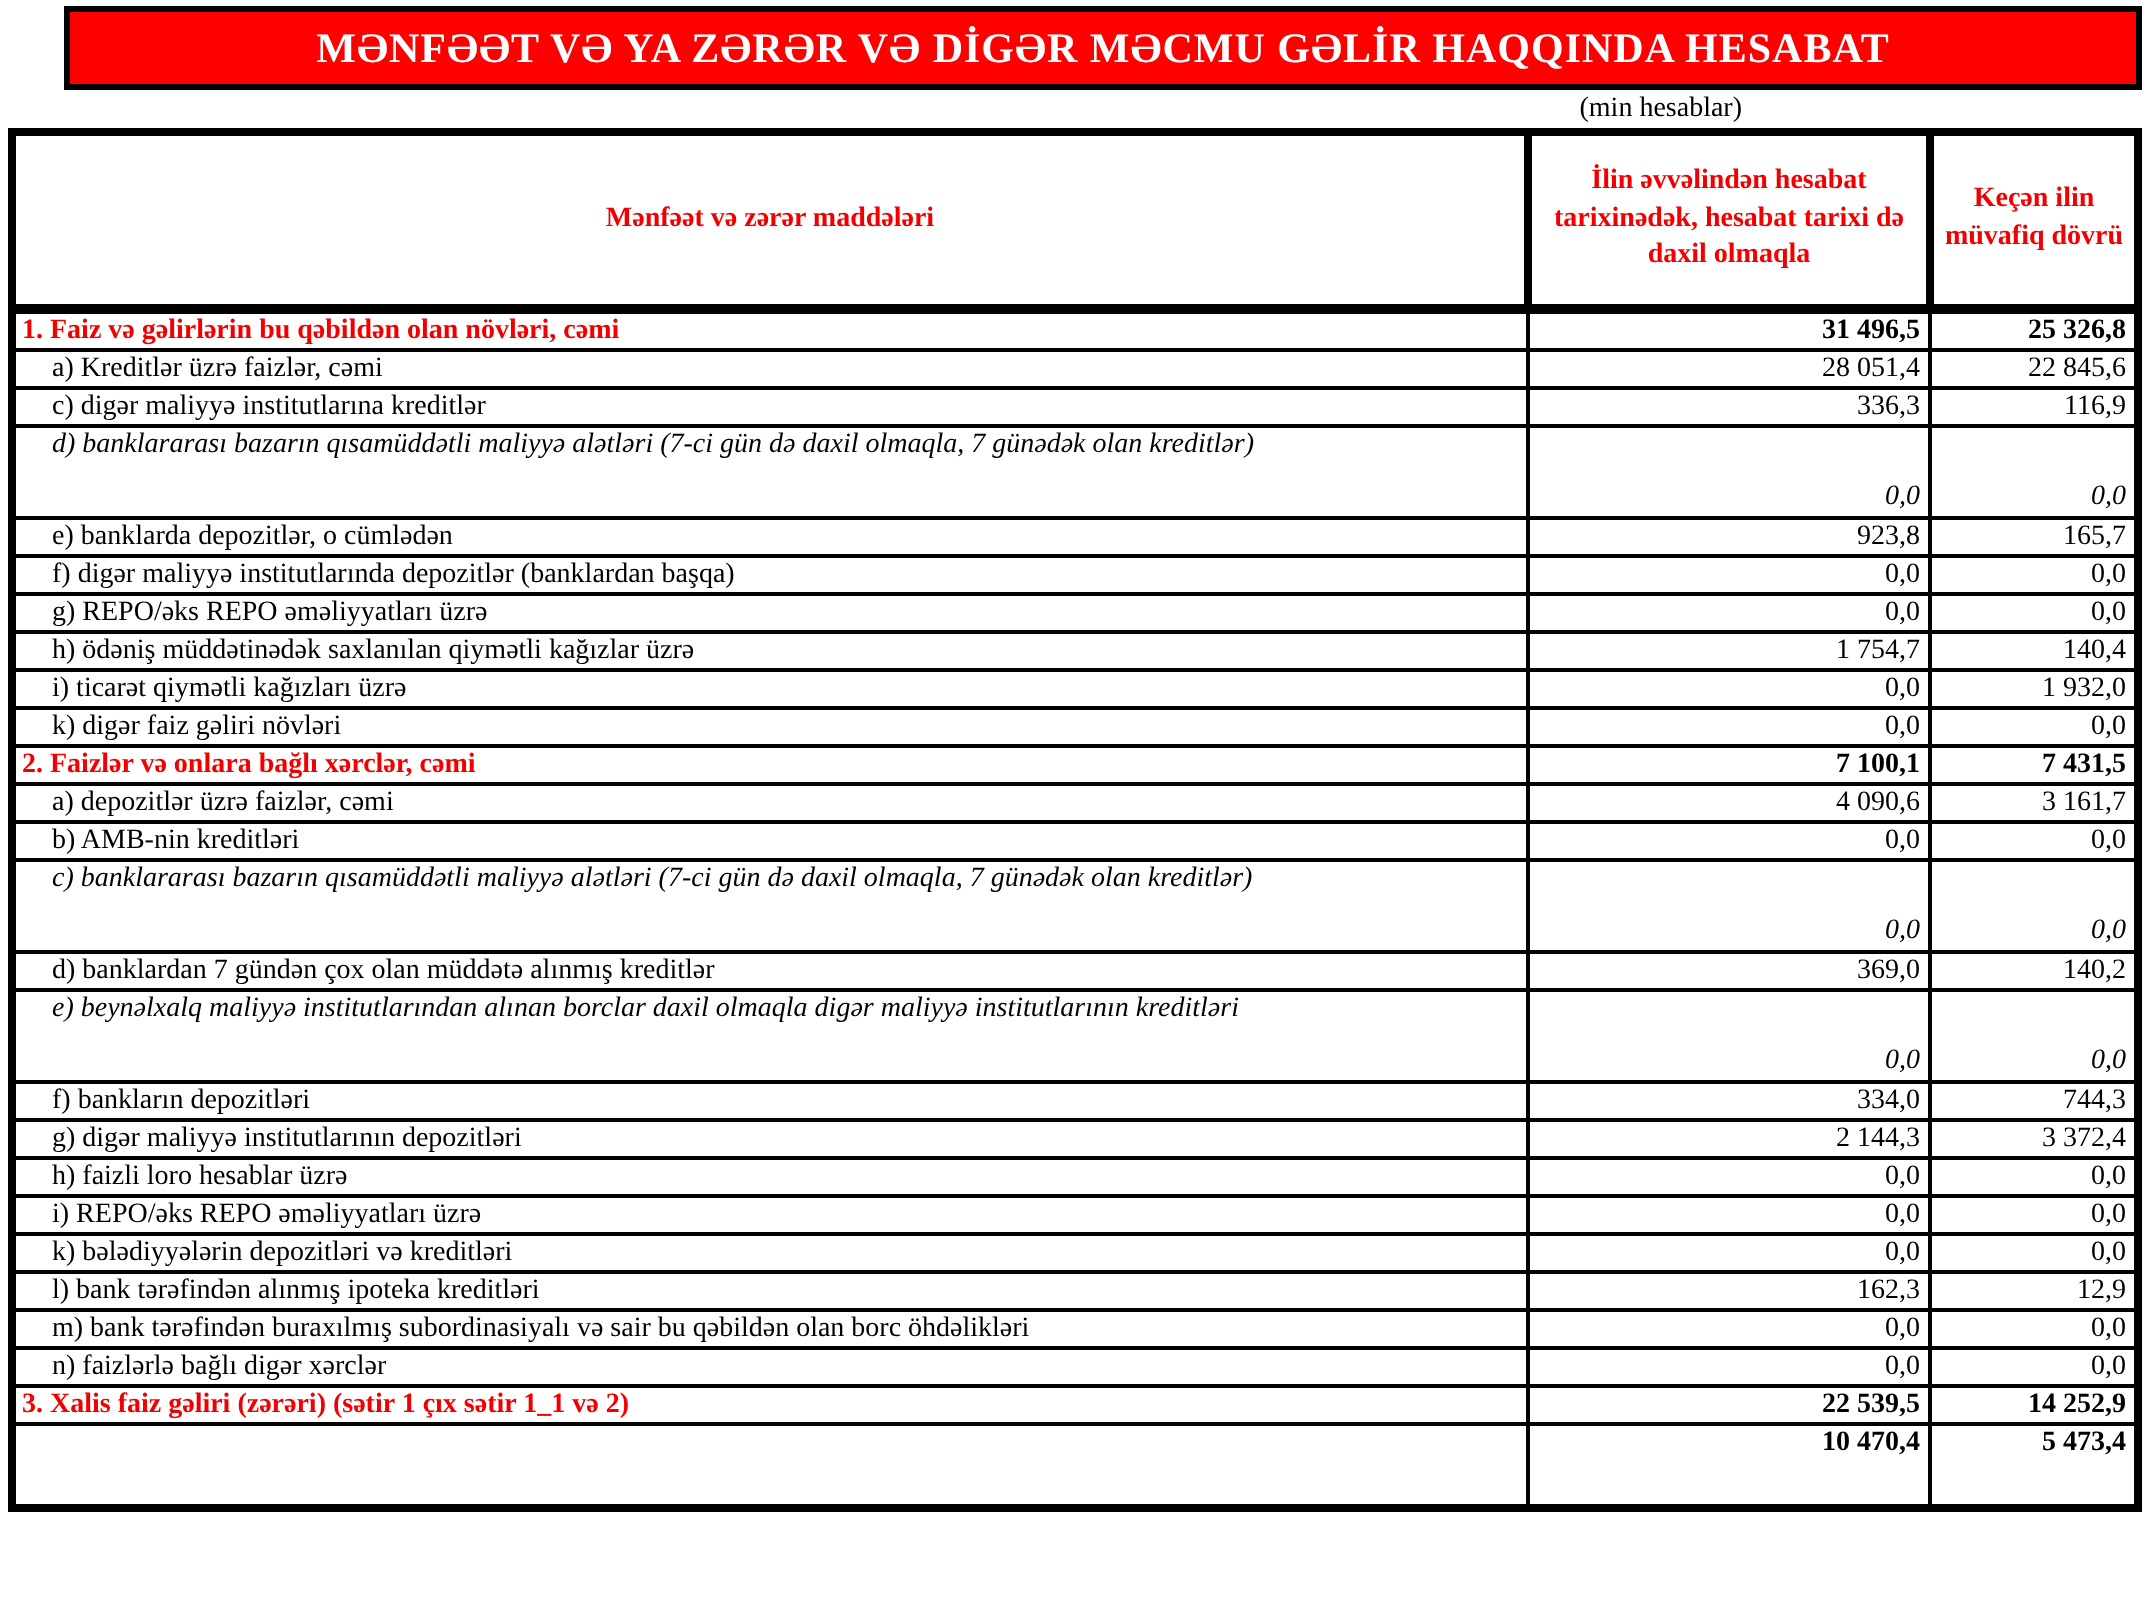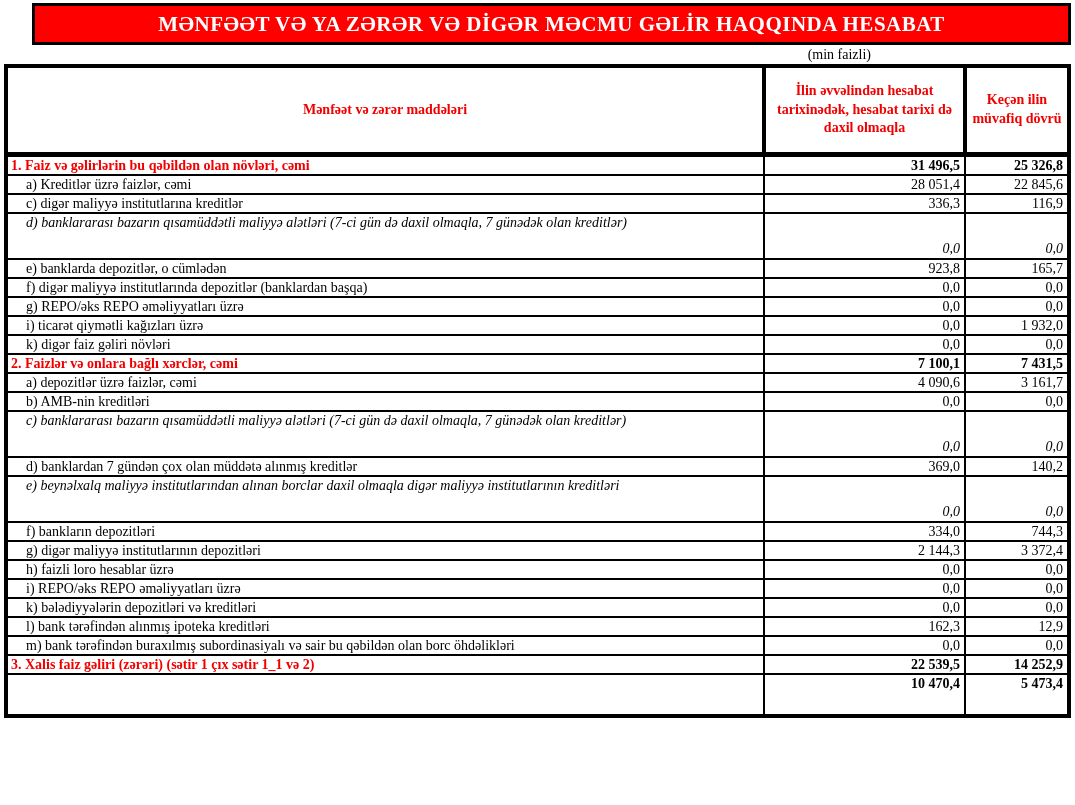--- a/index.html
+++ b/index.html
@@ -78,21 +78,21 @@
 </style>
 </head>
 <body>
 
 <div class="page">
 
   <div class="banner">
     <span class="title">MƏNFƏƏT VƏ YA ZƏRƏR VƏ DİGƏR MƏCMU GƏLİR HAQQINDA HESABAT</span>
   </div>
 
-  <div class="unit-note">(min faizli)</div>
+  <div class="unit-note">(min hesablar)</div>
 
   <table class="report">
     <colgroup>
         <col class="c1">
         <col class="c2">
         <col class="c3">
       </colgroup>
     <thead>
       <tr class="head">
         <th class="h-items">Mənfəət və zərər maddələri</th>
@@ -130,20 +130,25 @@
           <td class="c-label">f) digər maliyyə institutlarında depozitlər (banklardan başqa)</td>
           <td class="c-val">0,0</td>
           <td class="c-val">0,0</td>
         </tr>
         <tr class="row-item">
           <td class="c-label">g) REPO/əks REPO əməliyyatları üzrə</td>
           <td class="c-val">0,0</td>
           <td class="c-val">0,0</td>
         </tr>
         <tr class="row-item">
+          <td class="c-label">h) ödəniş müddətinədək saxlanılan qiymətli kağızlar üzrə</td>
+          <td class="c-val">1 754,7</td>
+          <td class="c-val">140,4</td>
+        </tr>
+        <tr class="row-item">
           <td class="c-label">i) ticarət qiymətli kağızları üzrə</td>
           <td class="c-val">0,0</td>
           <td class="c-val">1 932,0</td>
         </tr>
         <tr class="row-item">
           <td class="c-label">k) digər faiz gəliri növləri</td>
           <td class="c-val">0,0</td>
           <td class="c-val">0,0</td>
         </tr>
         <tr class="row-section">
@@ -204,20 +209,25 @@
         <tr class="row-item">
           <td class="c-label">l) bank tərəfindən alınmış ipoteka kreditləri</td>
           <td class="c-val">162,3</td>
           <td class="c-val">12,9</td>
         </tr>
         <tr class="row-item">
           <td class="c-label">m) bank tərəfindən buraxılmış subordinasiyalı və sair bu qəbildən olan borc öhdəlikləri</td>
           <td class="c-val">0,0</td>
           <td class="c-val">0,0</td>
         </tr>
+        <tr class="row-item">
+          <td class="c-label">n) faizlərlə bağlı digər xərclər</td>
+          <td class="c-val">0,0</td>
+          <td class="c-val">0,0</td>
+        </tr>
         <tr class="row-section">
           <td class="c-label">3. Xalis faiz gəliri (zərəri) (sətir 1 çıx sətir 1_1 və 2)</td>
           <td class="c-val">22 539,5</td>
           <td class="c-val">14 252,9</td>
         </tr>
         <tr class="row-partial">
           <td class="c-label"></td>
           <td class="c-val">10 470,4</td>
           <td class="c-val">5 473,4</td>
         </tr>

